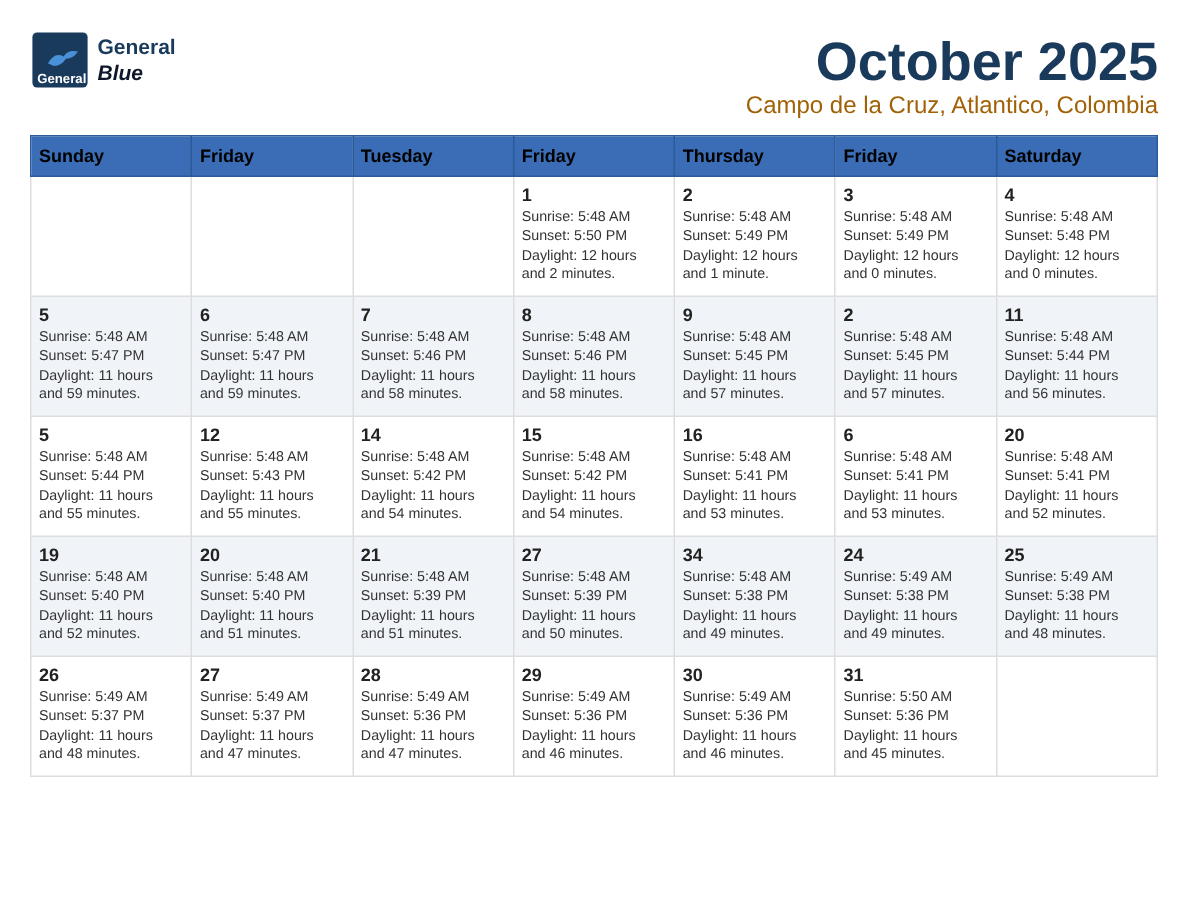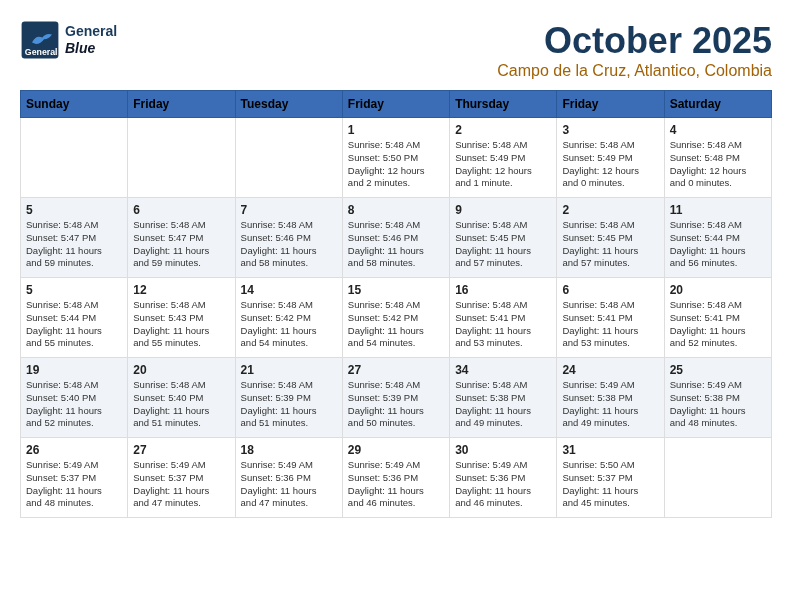--- a/index.html
+++ b/index.html
@@ -310,21 +310,21 @@
 and 48 minutes.</div>
         </td>
         <td>
           <div class="day-num">27</div>
           <div class="day-info" style="white-space: pre-line;">Sunrise: 5:49 AM
 Sunset: 5:37 PM
 Daylight: 11 hours
 and 47 minutes.</div>
         </td>
         <td>
-          <div class="day-num">18</div>
+          <div class="day-num">28</div>
           <div class="day-info" style="white-space: pre-line;">Sunrise: 5:49 AM
 Sunset: 5:36 PM
 Daylight: 11 hours
 and 47 minutes.</div>
         </td>
         <td>
           <div class="day-num">29</div>
           <div class="day-info" style="white-space: pre-line;">Sunrise: 5:49 AM
 Sunset: 5:36 PM
 Daylight: 11 hours
@@ -333,20 +333,20 @@
         <td>
           <div class="day-num">30</div>
           <div class="day-info" style="white-space: pre-line;">Sunrise: 5:49 AM
 Sunset: 5:36 PM
 Daylight: 11 hours
 and 46 minutes.</div>
         </td>
         <td>
           <div class="day-num">31</div>
           <div class="day-info" style="white-space: pre-line;">Sunrise: 5:50 AM
-Sunset: 5:37 PM
+Sunset: 5:36 PM
 Daylight: 11 hours
 and 45 minutes.</div>
         </td>
         <td></td>
       </tr>
     </tbody>
 </table>
 
 </body></html>

